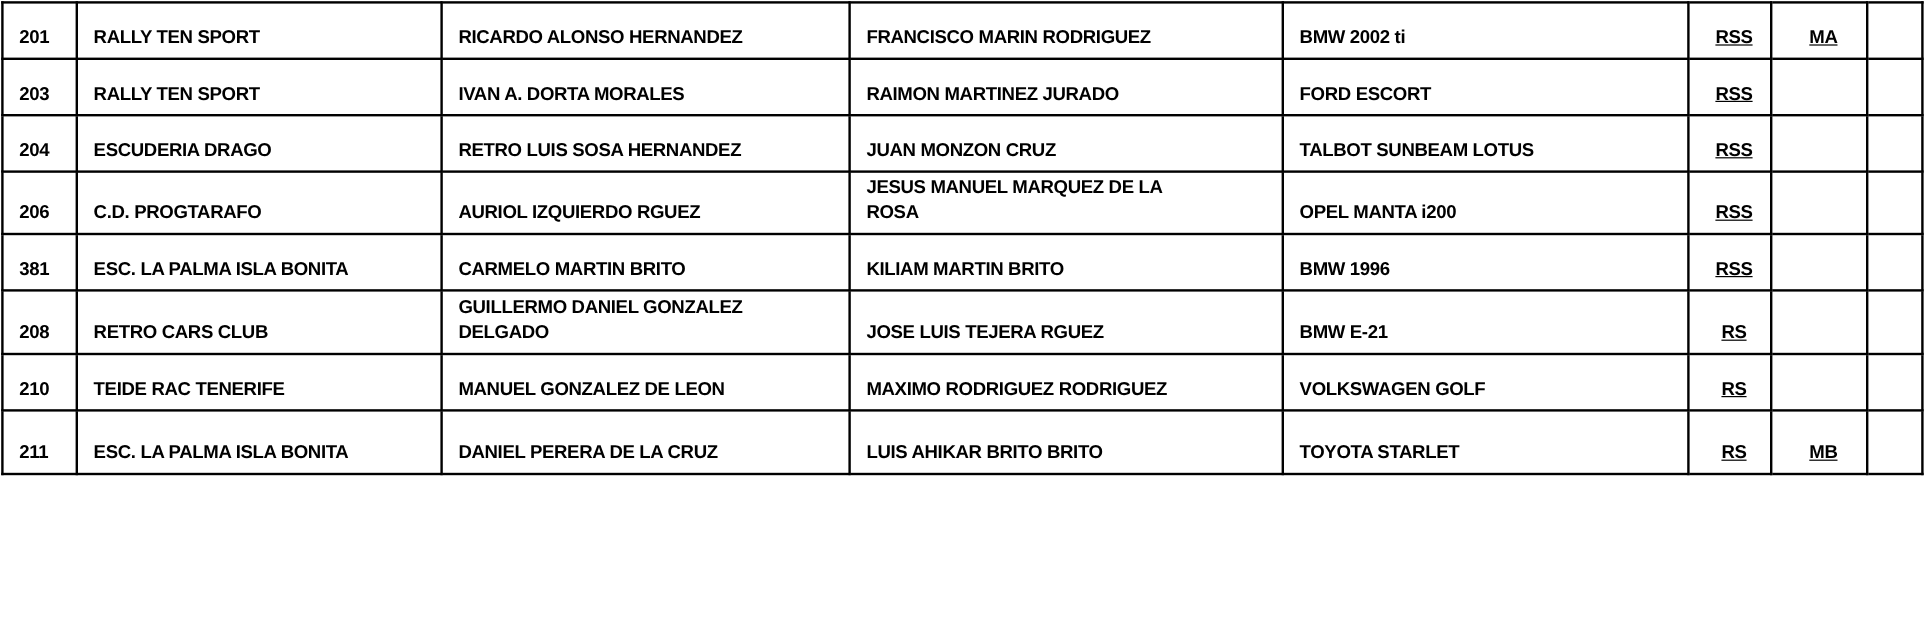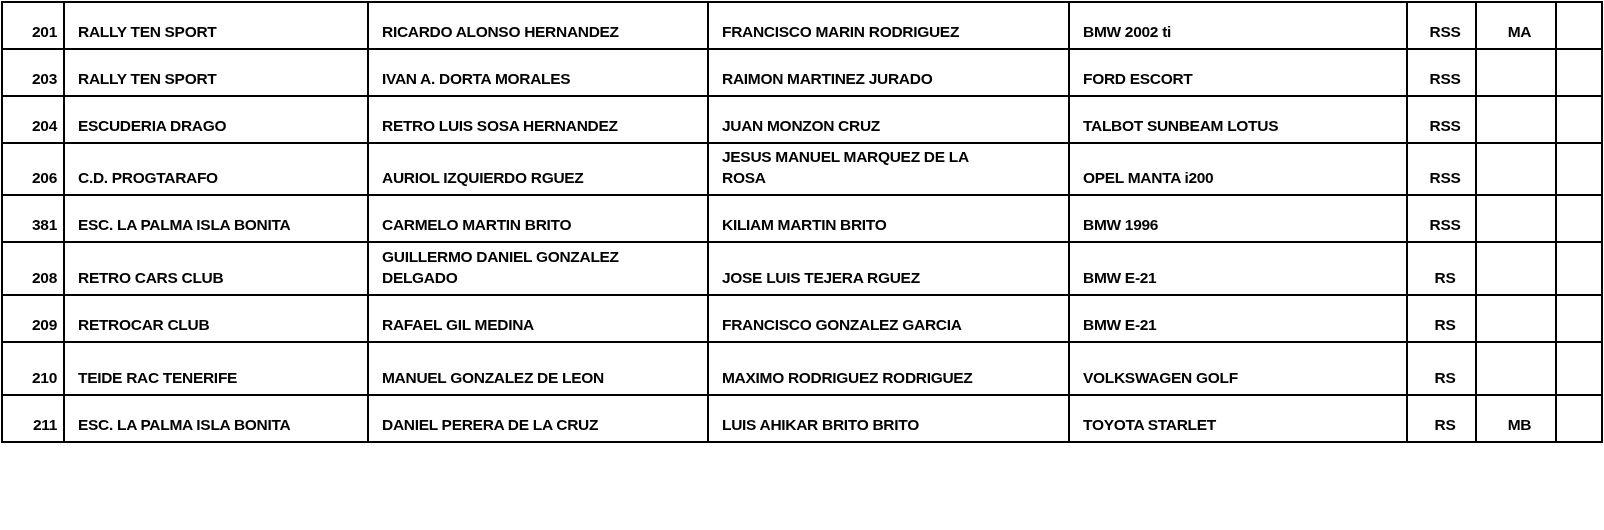--- a/index.html
+++ b/index.html
@@ -30,27 +30,28 @@
     white-space: pre-line;
     overflow: hidden;
   }
   table.entry-list tr { height: 47px; }
   table.entry-list tbody tr:nth-child(6) { height: 53px; }
   table.entry-list tbody tr:nth-child(8) { height: 53px; }
   td.c-num {
     font-size: 20px;
     font-weight: 400;
     letter-spacing: 0;
-    text-align: right;
+    text-align: left;
     vertical-align: middle;
     padding: 0 2px 2px 2px;
   }
   td.c-cat, td.c-class, td.c-extra {
     text-align: center;
     padding: 2px 2px 7px 2px;
+    text-decoration: underline;
   }
 </style>
 </head>
 <body>
 
 <table class="entry-list">
   <colgroup>
     <col style="width:62px">
     <col style="width:304px">
     <col style="width:340px">
@@ -124,30 +125,20 @@
     <td class="c-team">RETRO CARS CLUB</td>
     <td class="c-driver">GUILLERMO DANIEL GONZALEZ
 DELGADO</td>
     <td class="c-codriver">JOSE LUIS TEJERA RGUEZ</td>
     <td class="c-car">BMW E-21</td>
     <td class="c-cat">RS</td>
     <td class="c-class"></td>
     <td class="c-extra"></td>
   </tr>
 
-  <tr>
-    <td class="c-num">209</td>
-    <td class="c-team">RETROCAR CLUB</td>
-    <td class="c-driver">RAFAEL GIL MEDINA</td>
-    <td class="c-codriver">FRANCISCO GONZALEZ GARCIA</td>
-    <td class="c-car">BMW E-21</td>
-    <td class="c-cat">RS</td>
-    <td class="c-class"></td>
-    <td class="c-extra"></td>
-  </tr>
 
   <tr>
     <td class="c-num">210</td>
     <td class="c-team">TEIDE RAC TENERIFE</td>
     <td class="c-driver">MANUEL GONZALEZ DE LEON</td>
     <td class="c-codriver">MAXIMO RODRIGUEZ RODRIGUEZ</td>
     <td class="c-car">VOLKSWAGEN GOLF</td>
     <td class="c-cat">RS</td>
     <td class="c-class"></td>
     <td class="c-extra"></td>

